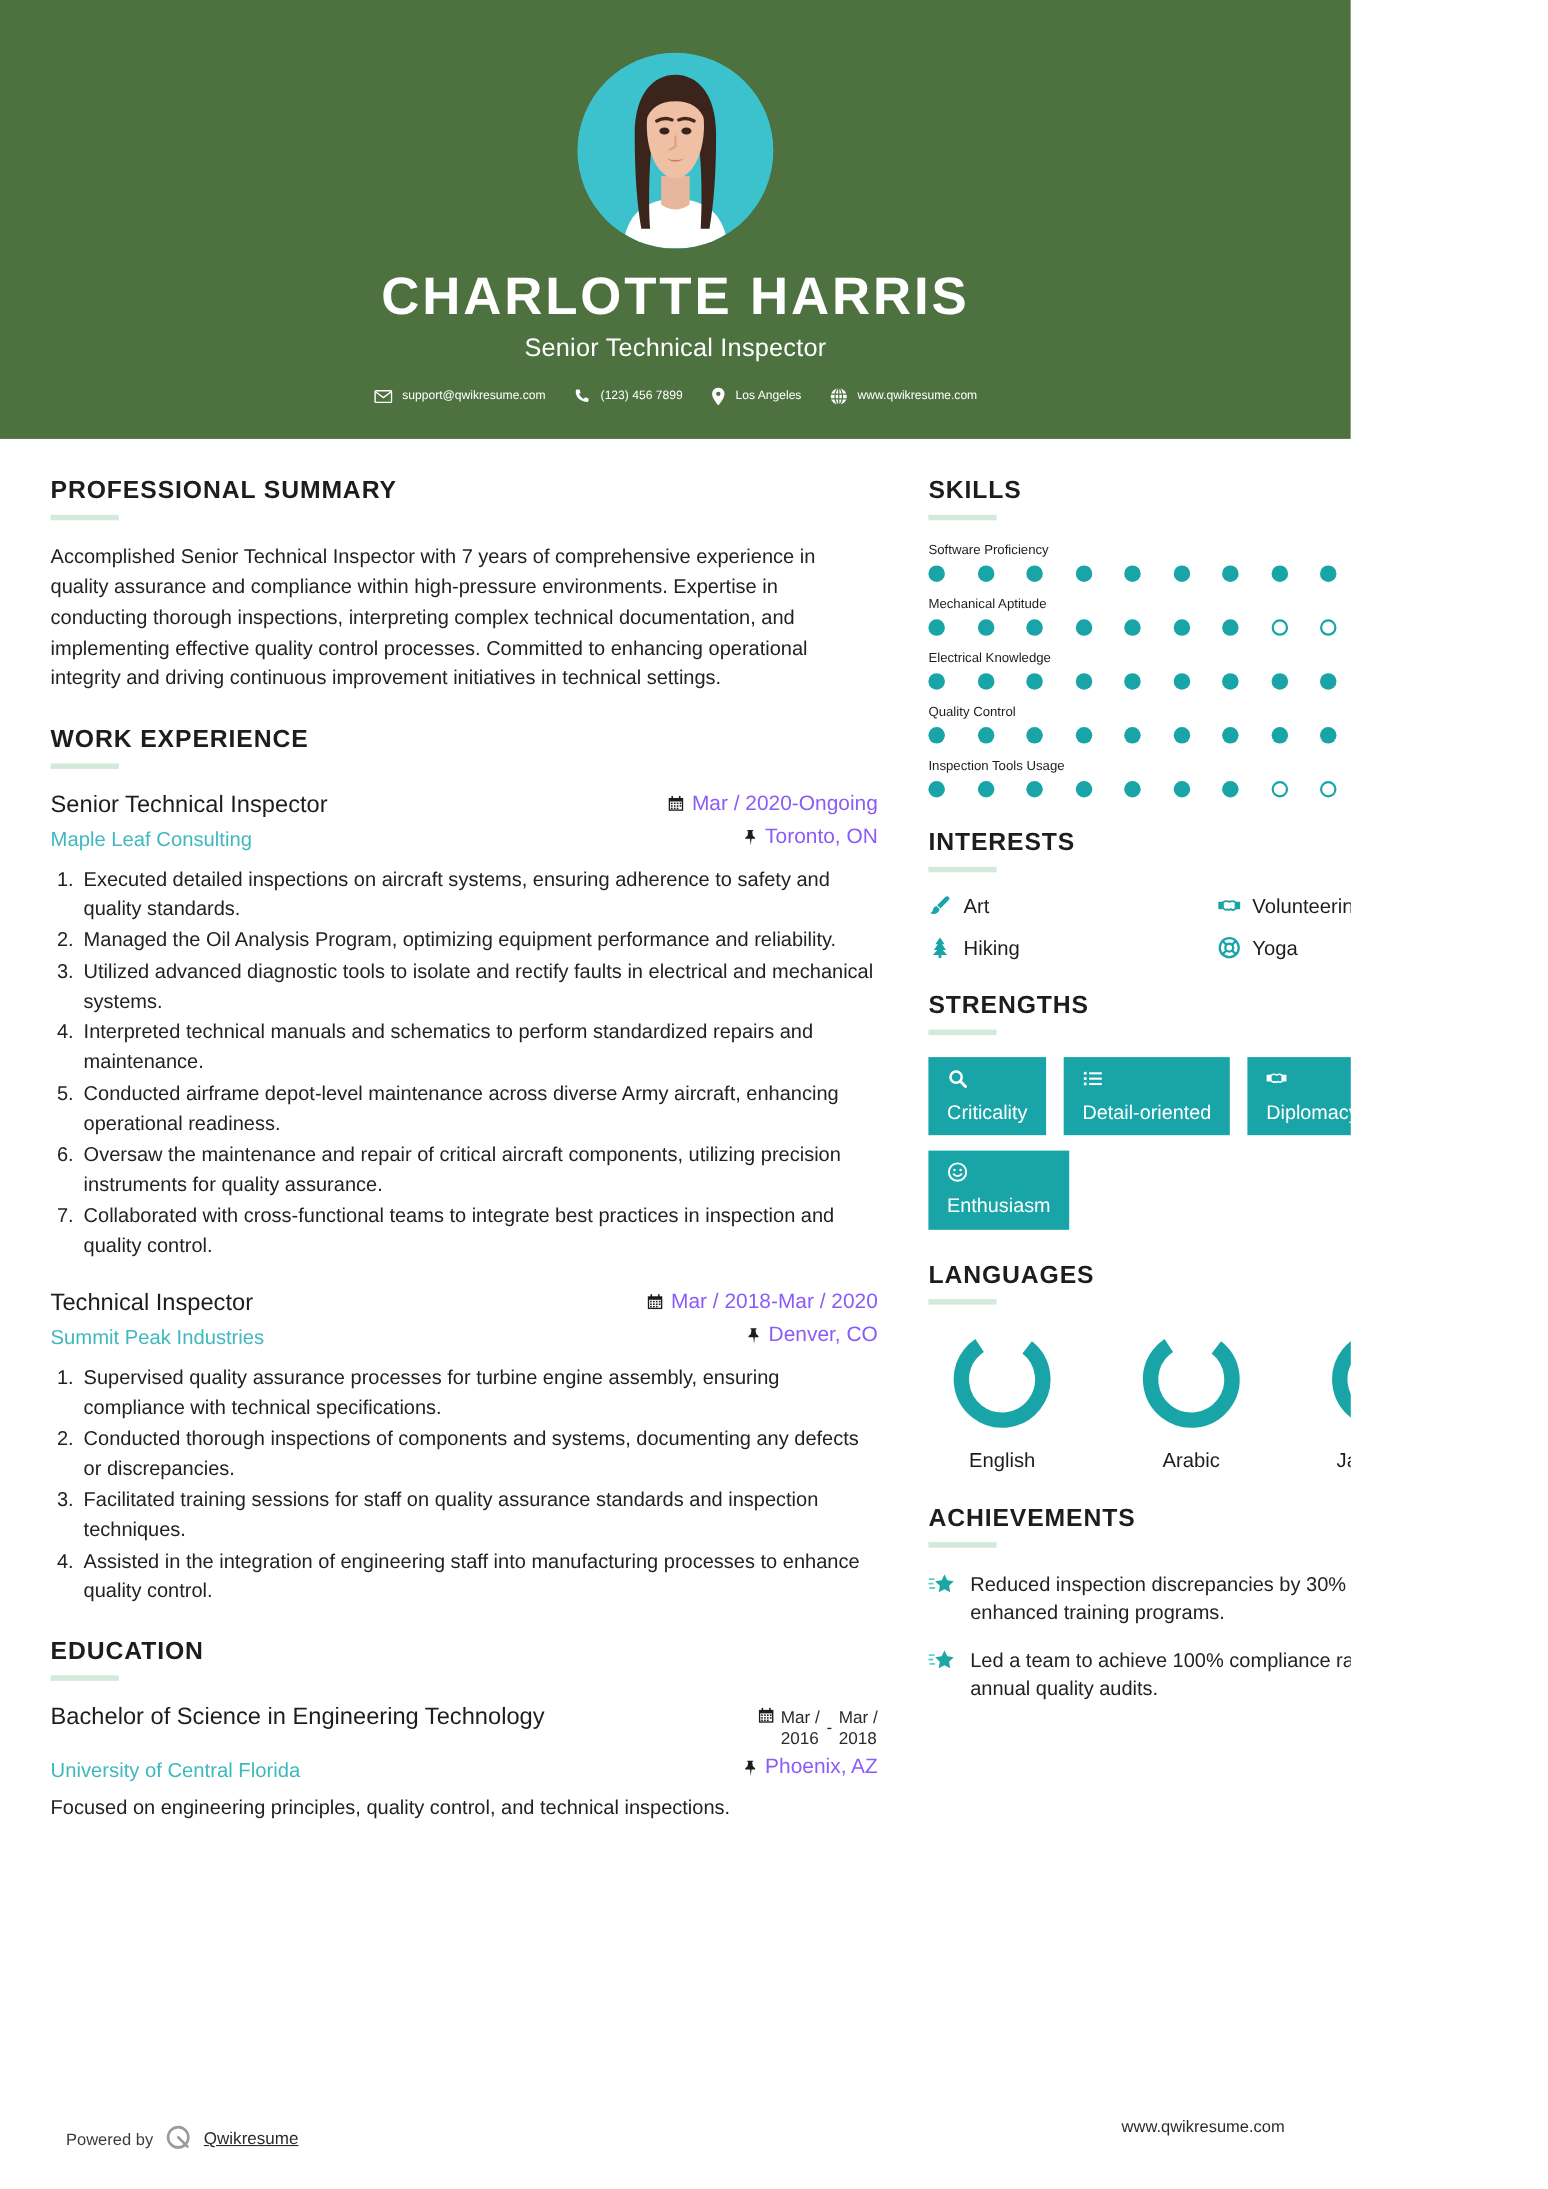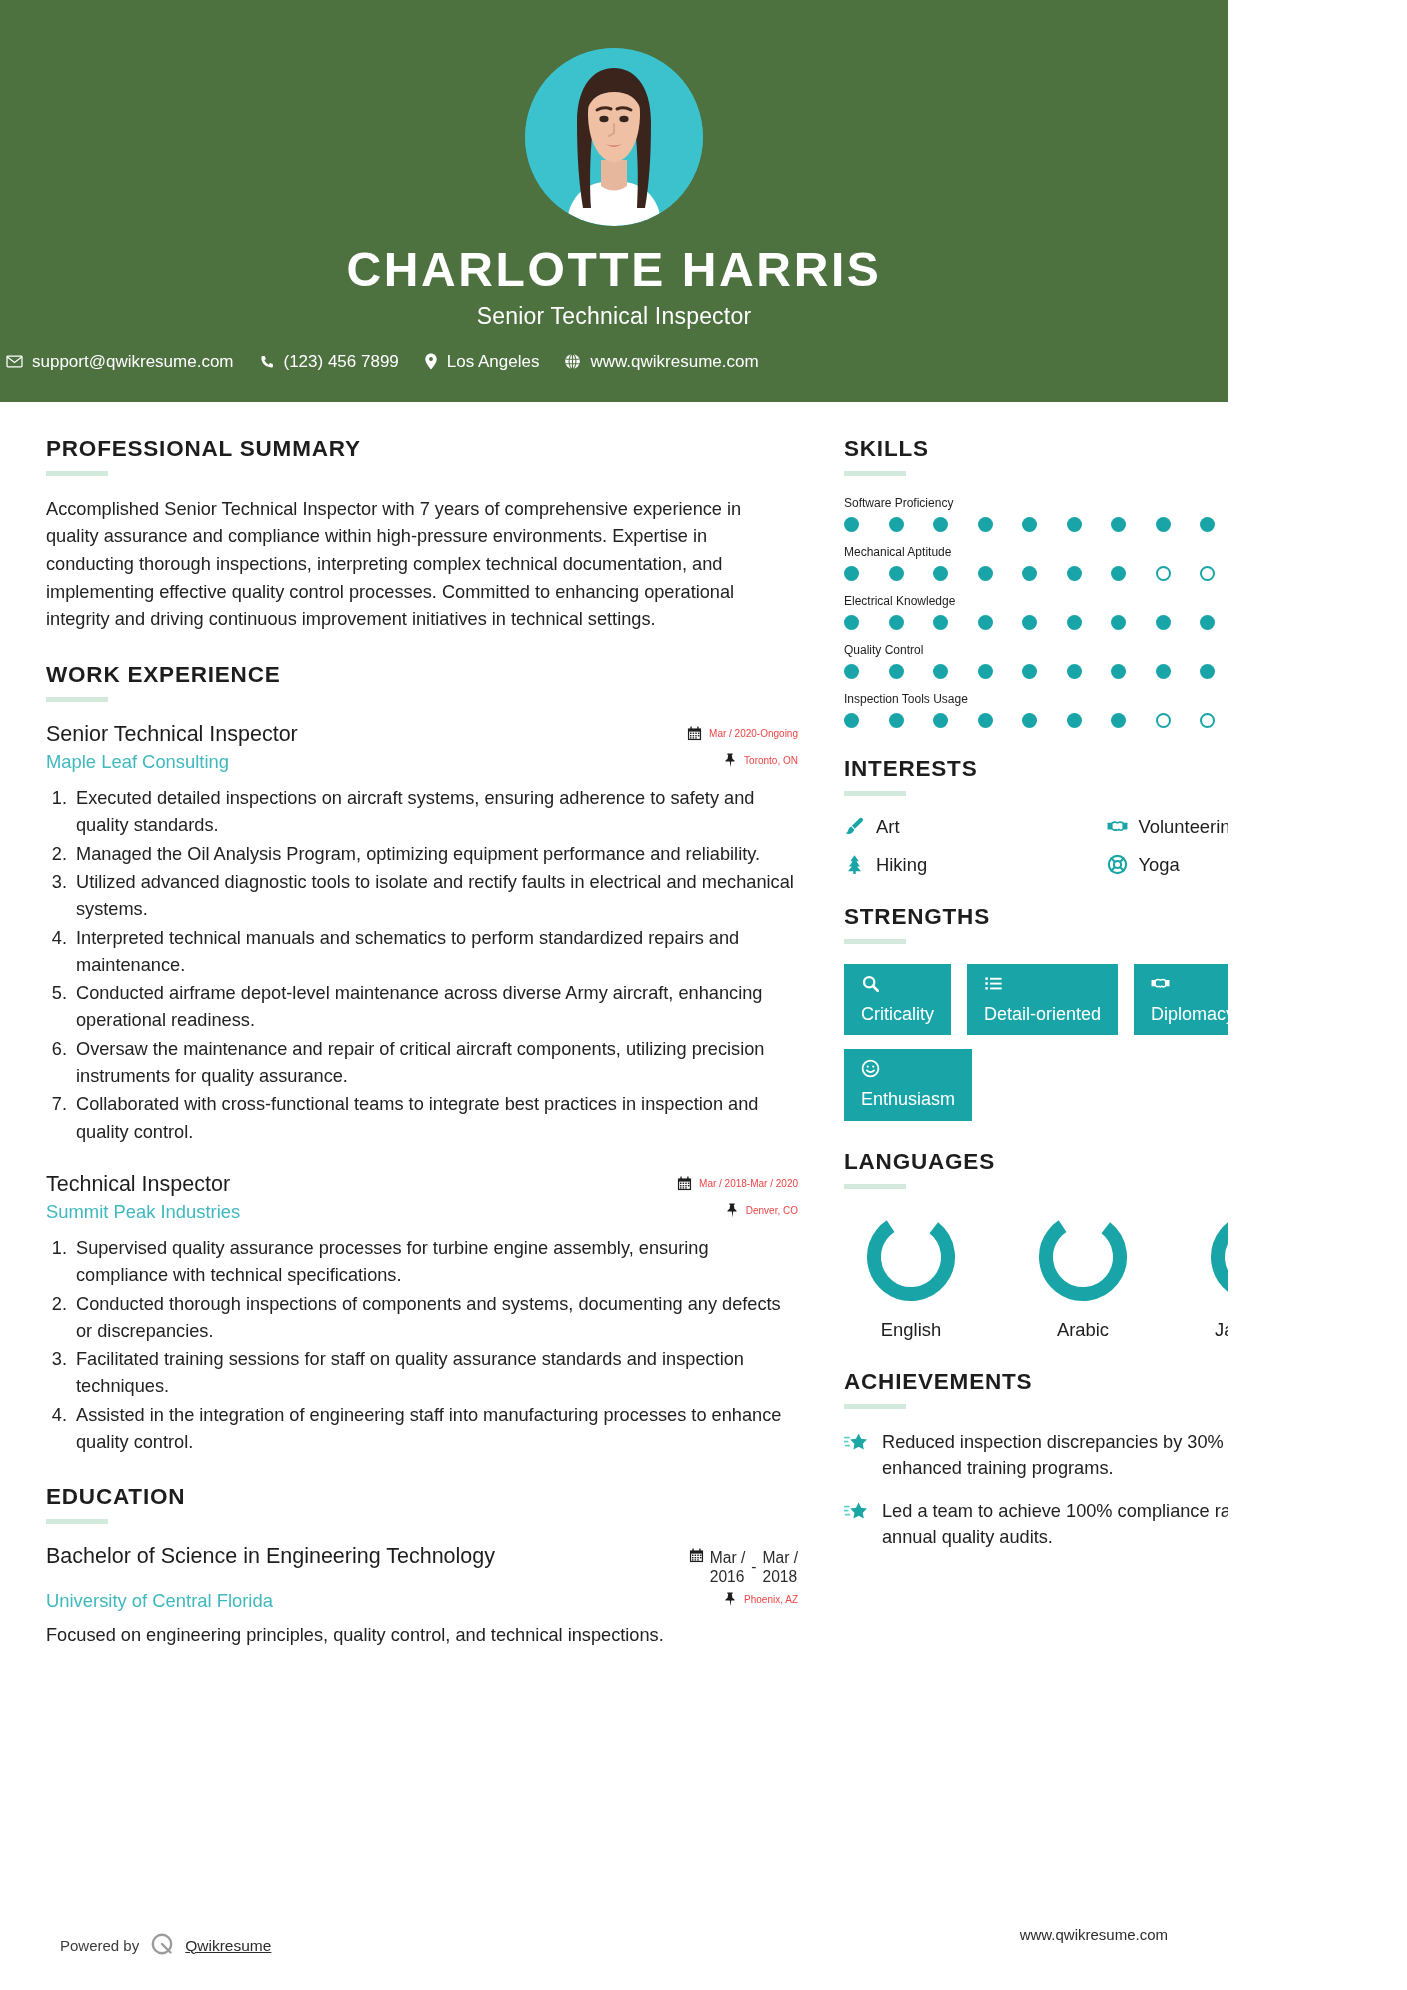--- a/index.html
+++ b/index.html
@@ -42,24 +42,25 @@
   .job-title {
     font-size: 23px;
     color: #ffffff;
     margin-top: 7px;
     font-weight: 400;
     letter-spacing: .2px;
   }
   .contact-row {
     margin-top: 22px;
     display: flex;
+    justify-content: center;
     align-items: center;
     gap: 13px;
     color: #ffffff;
-    font-size: 17px;
+    font-size: 11px;
   }
   .contact-item {
     display: flex;
     align-items: center;
     gap: 9px;
     padding: 0 6px;
   }
   .contact-item svg { display: block; }
 
   
@@ -107,22 +108,22 @@
     font-size: 21.5px;
     color: #1d1d1d;
     font-weight: 400;
   }
   .job-org {
     font-size: 18.4px;
     color: #3FB8BE;
     margin-top: 4px;
   }
   .meta {
-    font-size: 10px;
-    color: #ef4444;
+    font-size: 19px;
+    color: #8b5cf6;
     display: flex;
     align-items: center;
     gap: 7px;
     white-space: nowrap;
   }
   .meta.loc { margin-top: 6px; }
   .bullets {
     margin: 12px 0 0 0;
     padding-left: 26px;
     font-size: 18.2px;

